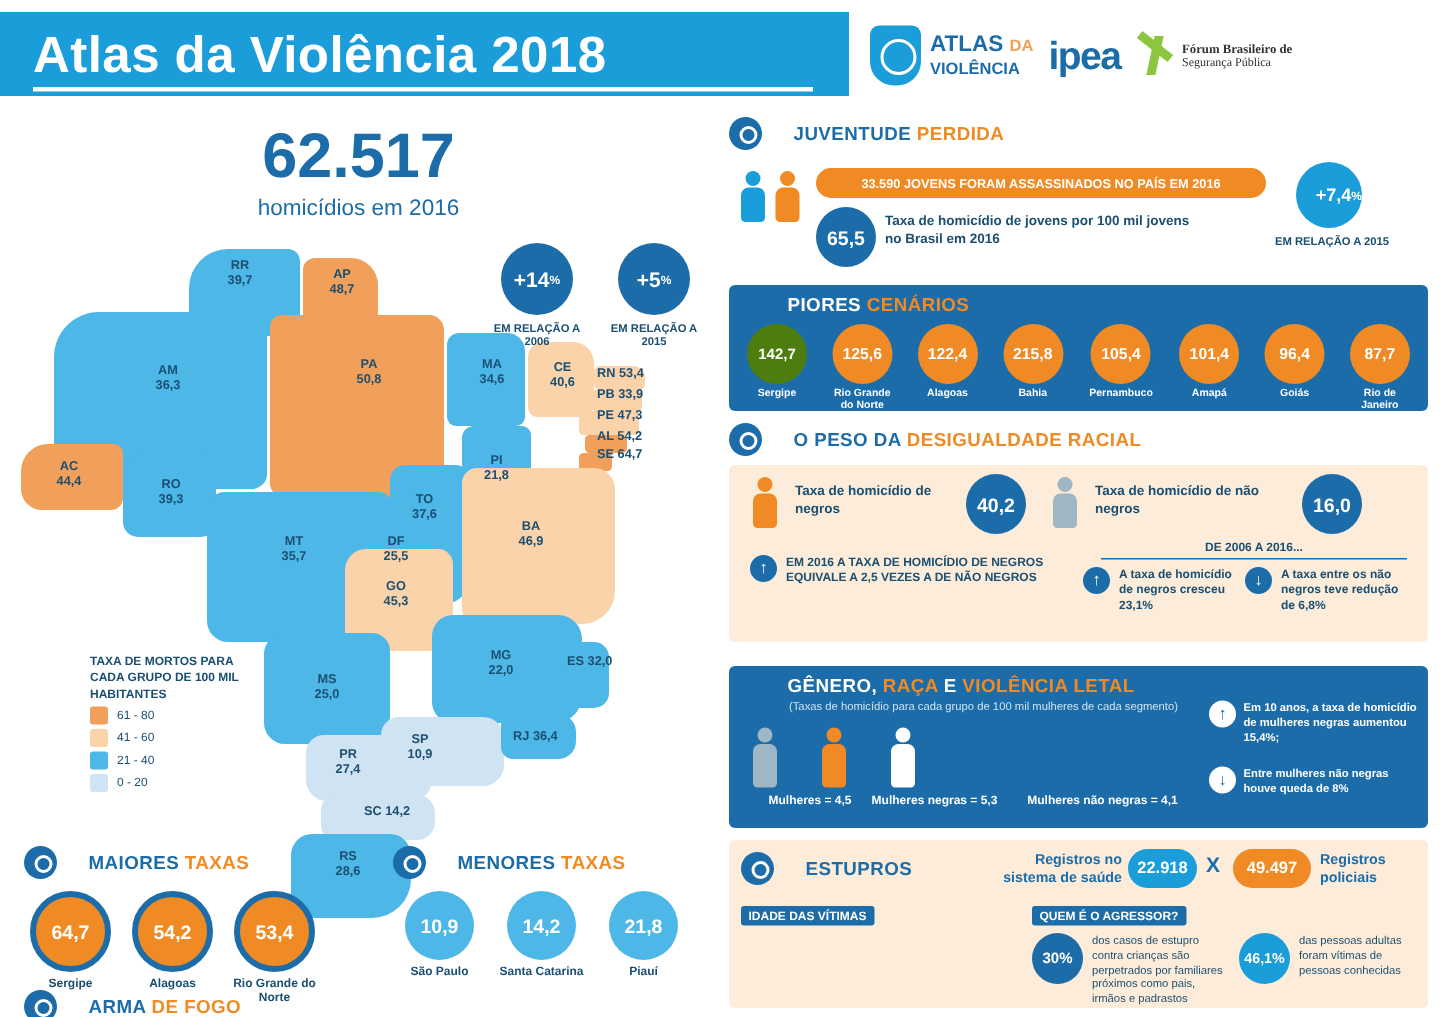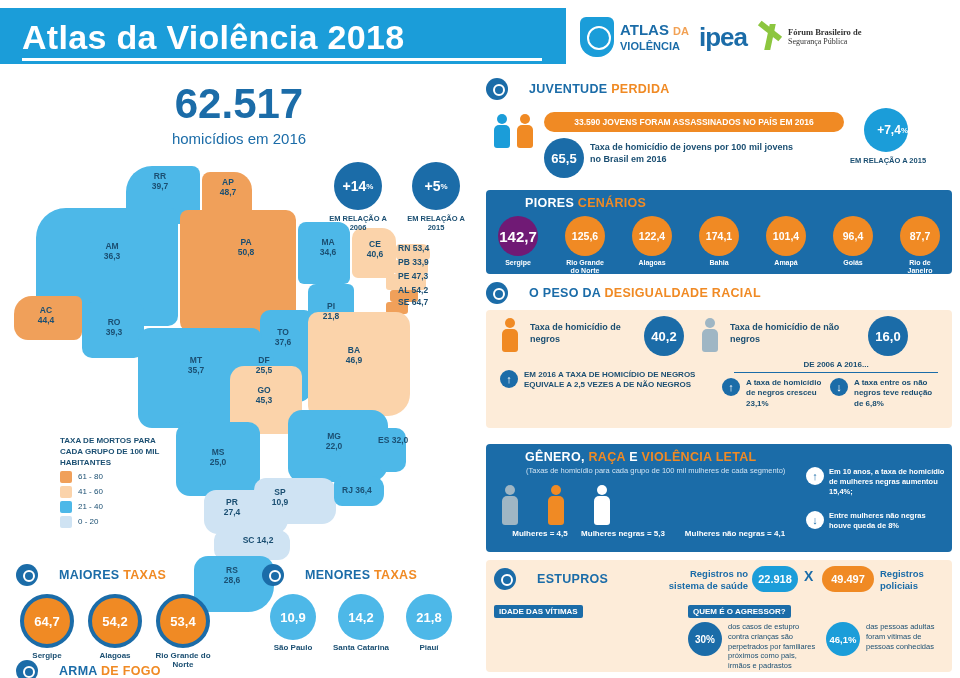--- a/index.html
+++ b/index.html
@@ -287,34 +287,38 @@
       </div>
     </div>
 
     <div class="rsec panel" style="top:118px;height:84px;padding:6px 8px;">
       <div class="sechead">
         <div style="width:10px;"></div>
         <div class="sec-t txt-w" style="color:#fff"><span>PIORES </span><span class="or">CENÁRIOS</span></div>
       </div>
       <div style="display:flex;justify-content:space-between;margin-top:6px;">
         <div class="circ-col" style="width:48px">
-            <div class="circ" style="background:#701a75;width:40px;height:40px;font-size:15px">142,7</div>
+            <div class="circ" style="background:#4d7c0f;width:40px;height:40px;font-size:10px">142,7</div>
             <div class="cap" style="color:#fff;font-size:7px">Sergipe</div>
           </div>
         <div class="circ-col" style="width:48px">
             <div class="circ" style="background:#f08a24;width:40px;height:40px;font-size:10.5px">125,6</div>
             <div class="cap" style="color:#fff;font-size:7px">Rio Grande do Norte</div>
           </div>
         <div class="circ-col" style="width:48px">
             <div class="circ" style="background:#f08a24;width:40px;height:40px;font-size:10.5px">122,4</div>
             <div class="cap" style="color:#fff;font-size:7px">Alagoas</div>
           </div>
         <div class="circ-col" style="width:48px">
-            <div class="circ" style="background:#f08a24;width:40px;height:40px;font-size:10.5px">174,1</div>
+            <div class="circ" style="background:#f08a24;width:40px;height:40px;font-size:10.5px">215,8</div>
             <div class="cap" style="color:#fff;font-size:7px">Bahia</div>
+          </div>
+        <div class="circ-col" style="width:52px">
+            <div class="circ" style="background:#f08a24;width:40px;height:40px;font-size:10.5px">105,4</div>
+            <div class="cap" style="color:#fff;font-size:7px">Pernambuco</div>
           </div>
         <div class="circ-col" style="width:48px">
             <div class="circ" style="background:#f08a24;width:40px;height:40px;font-size:10.5px">101,4</div>
             <div class="cap" style="color:#fff;font-size:7px">Amapá</div>
           </div>
         <div class="circ-col" style="width:48px">
             <div class="circ" style="background:#f08a24;width:40px;height:40px;font-size:10.5px">96,4</div>
             <div class="cap" style="color:#fff;font-size:7px">Goiás</div>
           </div>
         <div class="circ-col" style="width:48px">

